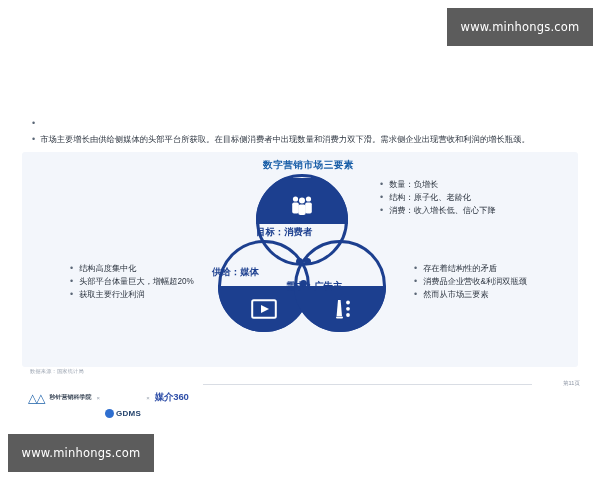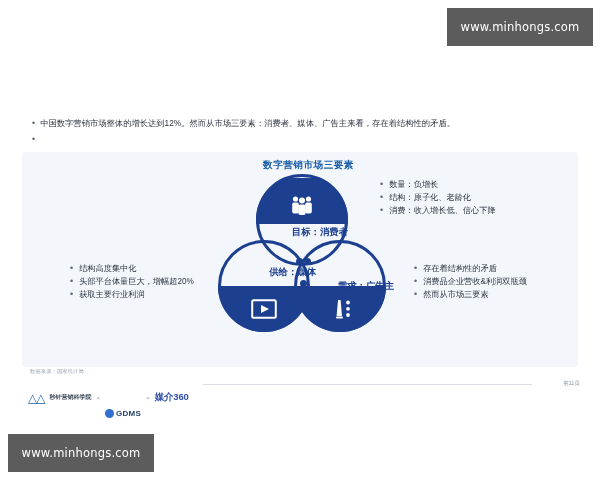--- a/index.html
+++ b/index.html
@@ -191,21 +191,21 @@
   .cap-top    { left: 38px; top: 0px; }
   .cap-left   { left: 0px;  top: 66px; }
   .cap-right  { left: 76px; top: 66px; }
 
   .node-label {
     position: absolute;
     font-size: 9.4px;
     font-weight: bold;
     color: #1c3f8f;
     white-space: nowrap;
-    text-align: right;
+    text-align: left;
   }
   .label-top   { left: 38px; top: 52px; width: 92px; }
   .label-left  { left: -6px; top: 92px; width: 104px; }
   .label-right { left: 68px; top: 106px; width: 108px; }
 
   .node-icon {
     position: absolute;
     color: #ffffff;
     display: flex;
     align-items: center;
@@ -331,24 +331,24 @@
 <div class="watermark wm-top">
   <span>www.minhongs.com</span>
 </div>
 
 <div class="slide">
 
 
   <div class="lead-bullets">
     <div class="lead-bullet">
       <span class="dot">•</span>
-      <span>中国数字营销市场整体的增长达到12%。然而从市场三要素：消费者、媒体、广告主来看，存在着结构性的矛盾。</span>
     </div>
     <div class="lead-bullet">
       <span class="dot">•</span>
+      <span>市场主要增长由供给侧媒体的头部平台所获取。在目标侧消费者中出现数量和消费力双下滑。需求侧企业出现营收和利润的增长瓶颈。</span>
     </div>
   </div>
 
   <div class="panel">
     <div class="panel-title">数字营销市场三要素</div>
 
     <div class="venn">
 
       <div class="ring ring-top"></div>
       <div class="ring ring-left"></div>

